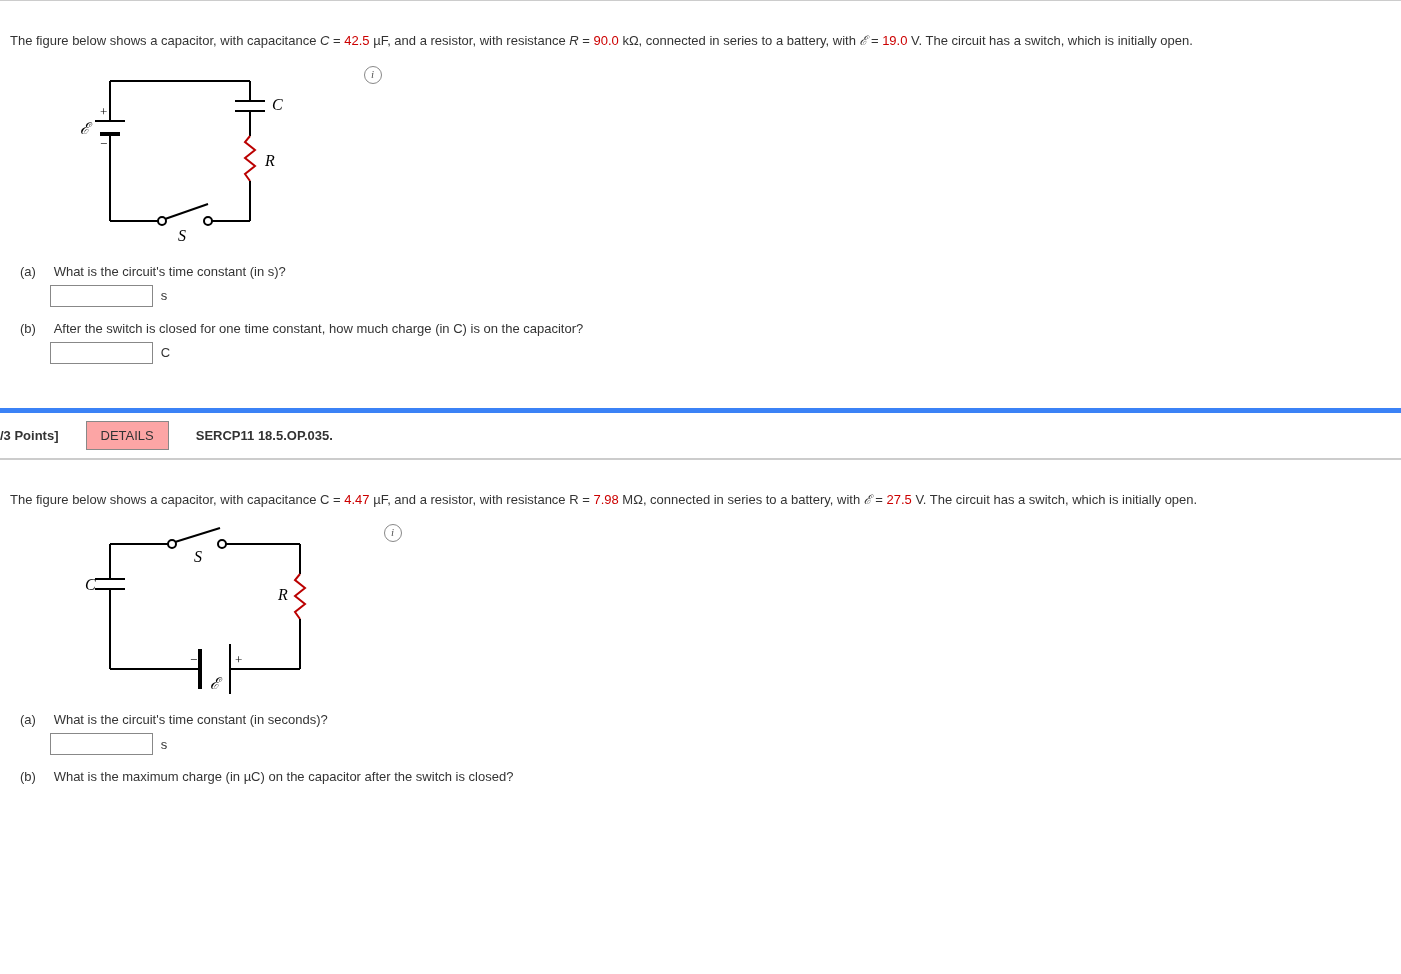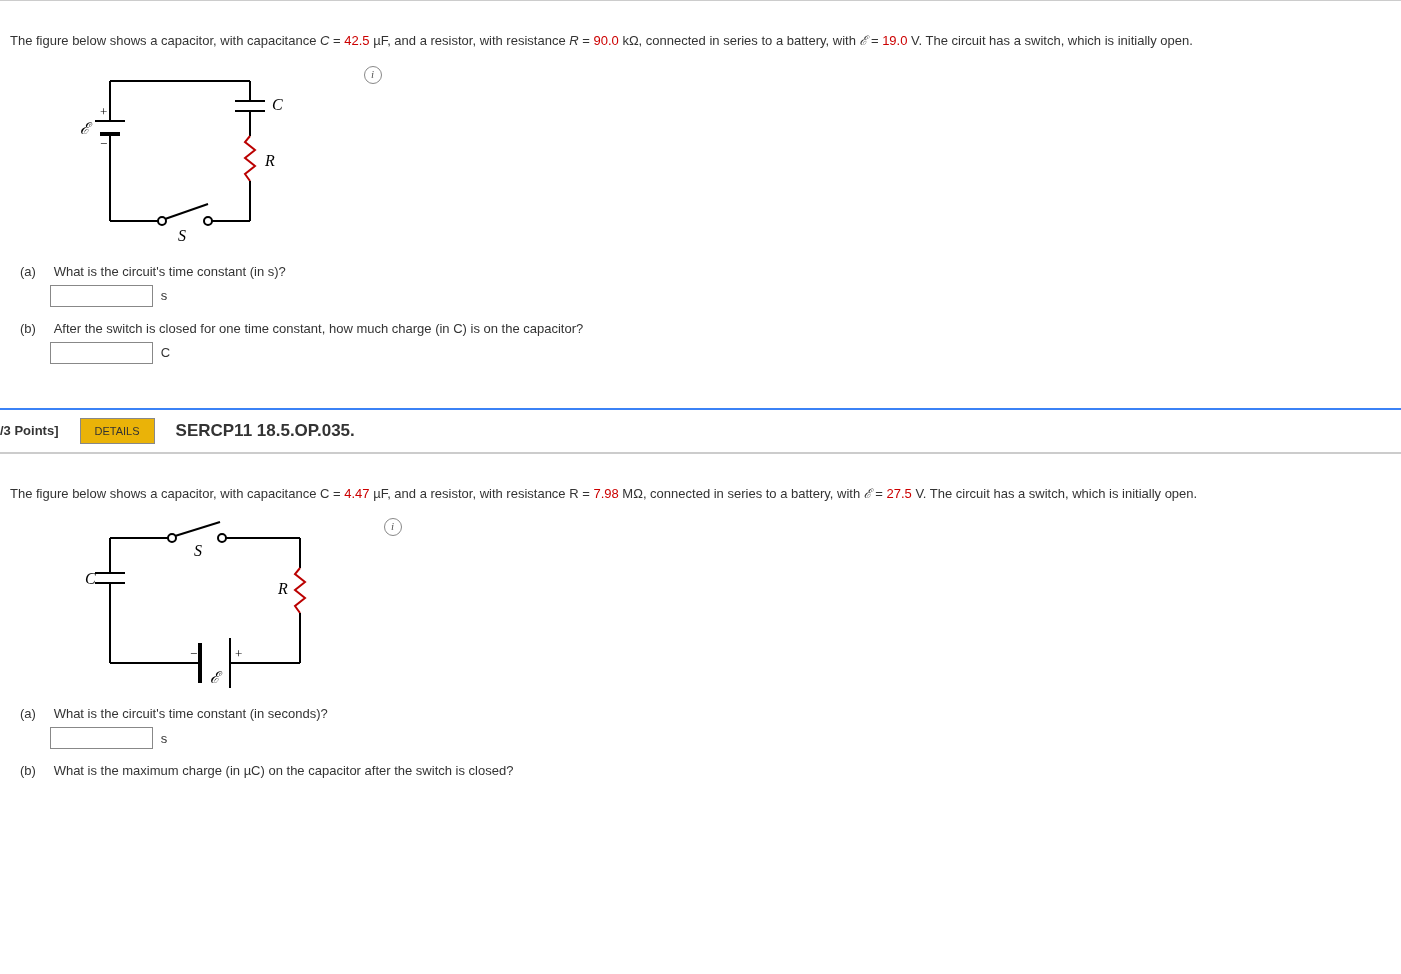--- a/index.html
+++ b/index.html
@@ -57,41 +57,41 @@
     .answer-input {
       width: 95px;
       height: 18px;
       border: 1px solid #888;
       padding: 1px 3px;
     }
     .unit {
       margin-left: 4px;
     }
     .header-bar {
-      border-top: 2px solid #3b82f6;
+      border-top: 5px solid #3b82f6;
       border-bottom: 1px solid #ccc;
       padding: 8px 0 8px 0;
       display: flex;
       align-items: center;
-      gap: 21px;
+      gap: 27px;
     }
     .points {
       font-weight: bold;
       padding-left: 0;
     }
     .details-btn {
       border: 1px solid #888;
       padding: 6px 14px;
-      background: #eab308;
-      font-size: 11px;
+      background: #fca5a5;
+      font-size: 13px;
       cursor: pointer;
       color: #333;
     }
     .source {
-      font-size: 17px;
+      font-size: 13px;
       font-weight: bold;
     }
     .eps { font-family: Georgia, 'Times New Roman', serif; font-style: italic; }
   </style>
 </head>
 <body>
 
 <div class="problem">
   <div class="problem-text">
     <span>The figure below shows a capacitor, with capacitance </span><span class="italic">C</span><span> = </span><span class="red">42.5</span><span> µF, and a resistor, with resistance </span><span class="italic">R</span><span> = </span><span class="red">90.0</span><span> kΩ, connected in series to a battery, with </span><span class="eps">ℰ</span><span> = </span><span class="red">19.0</span><span> V. The circuit has a switch, which is initially open.</span>

